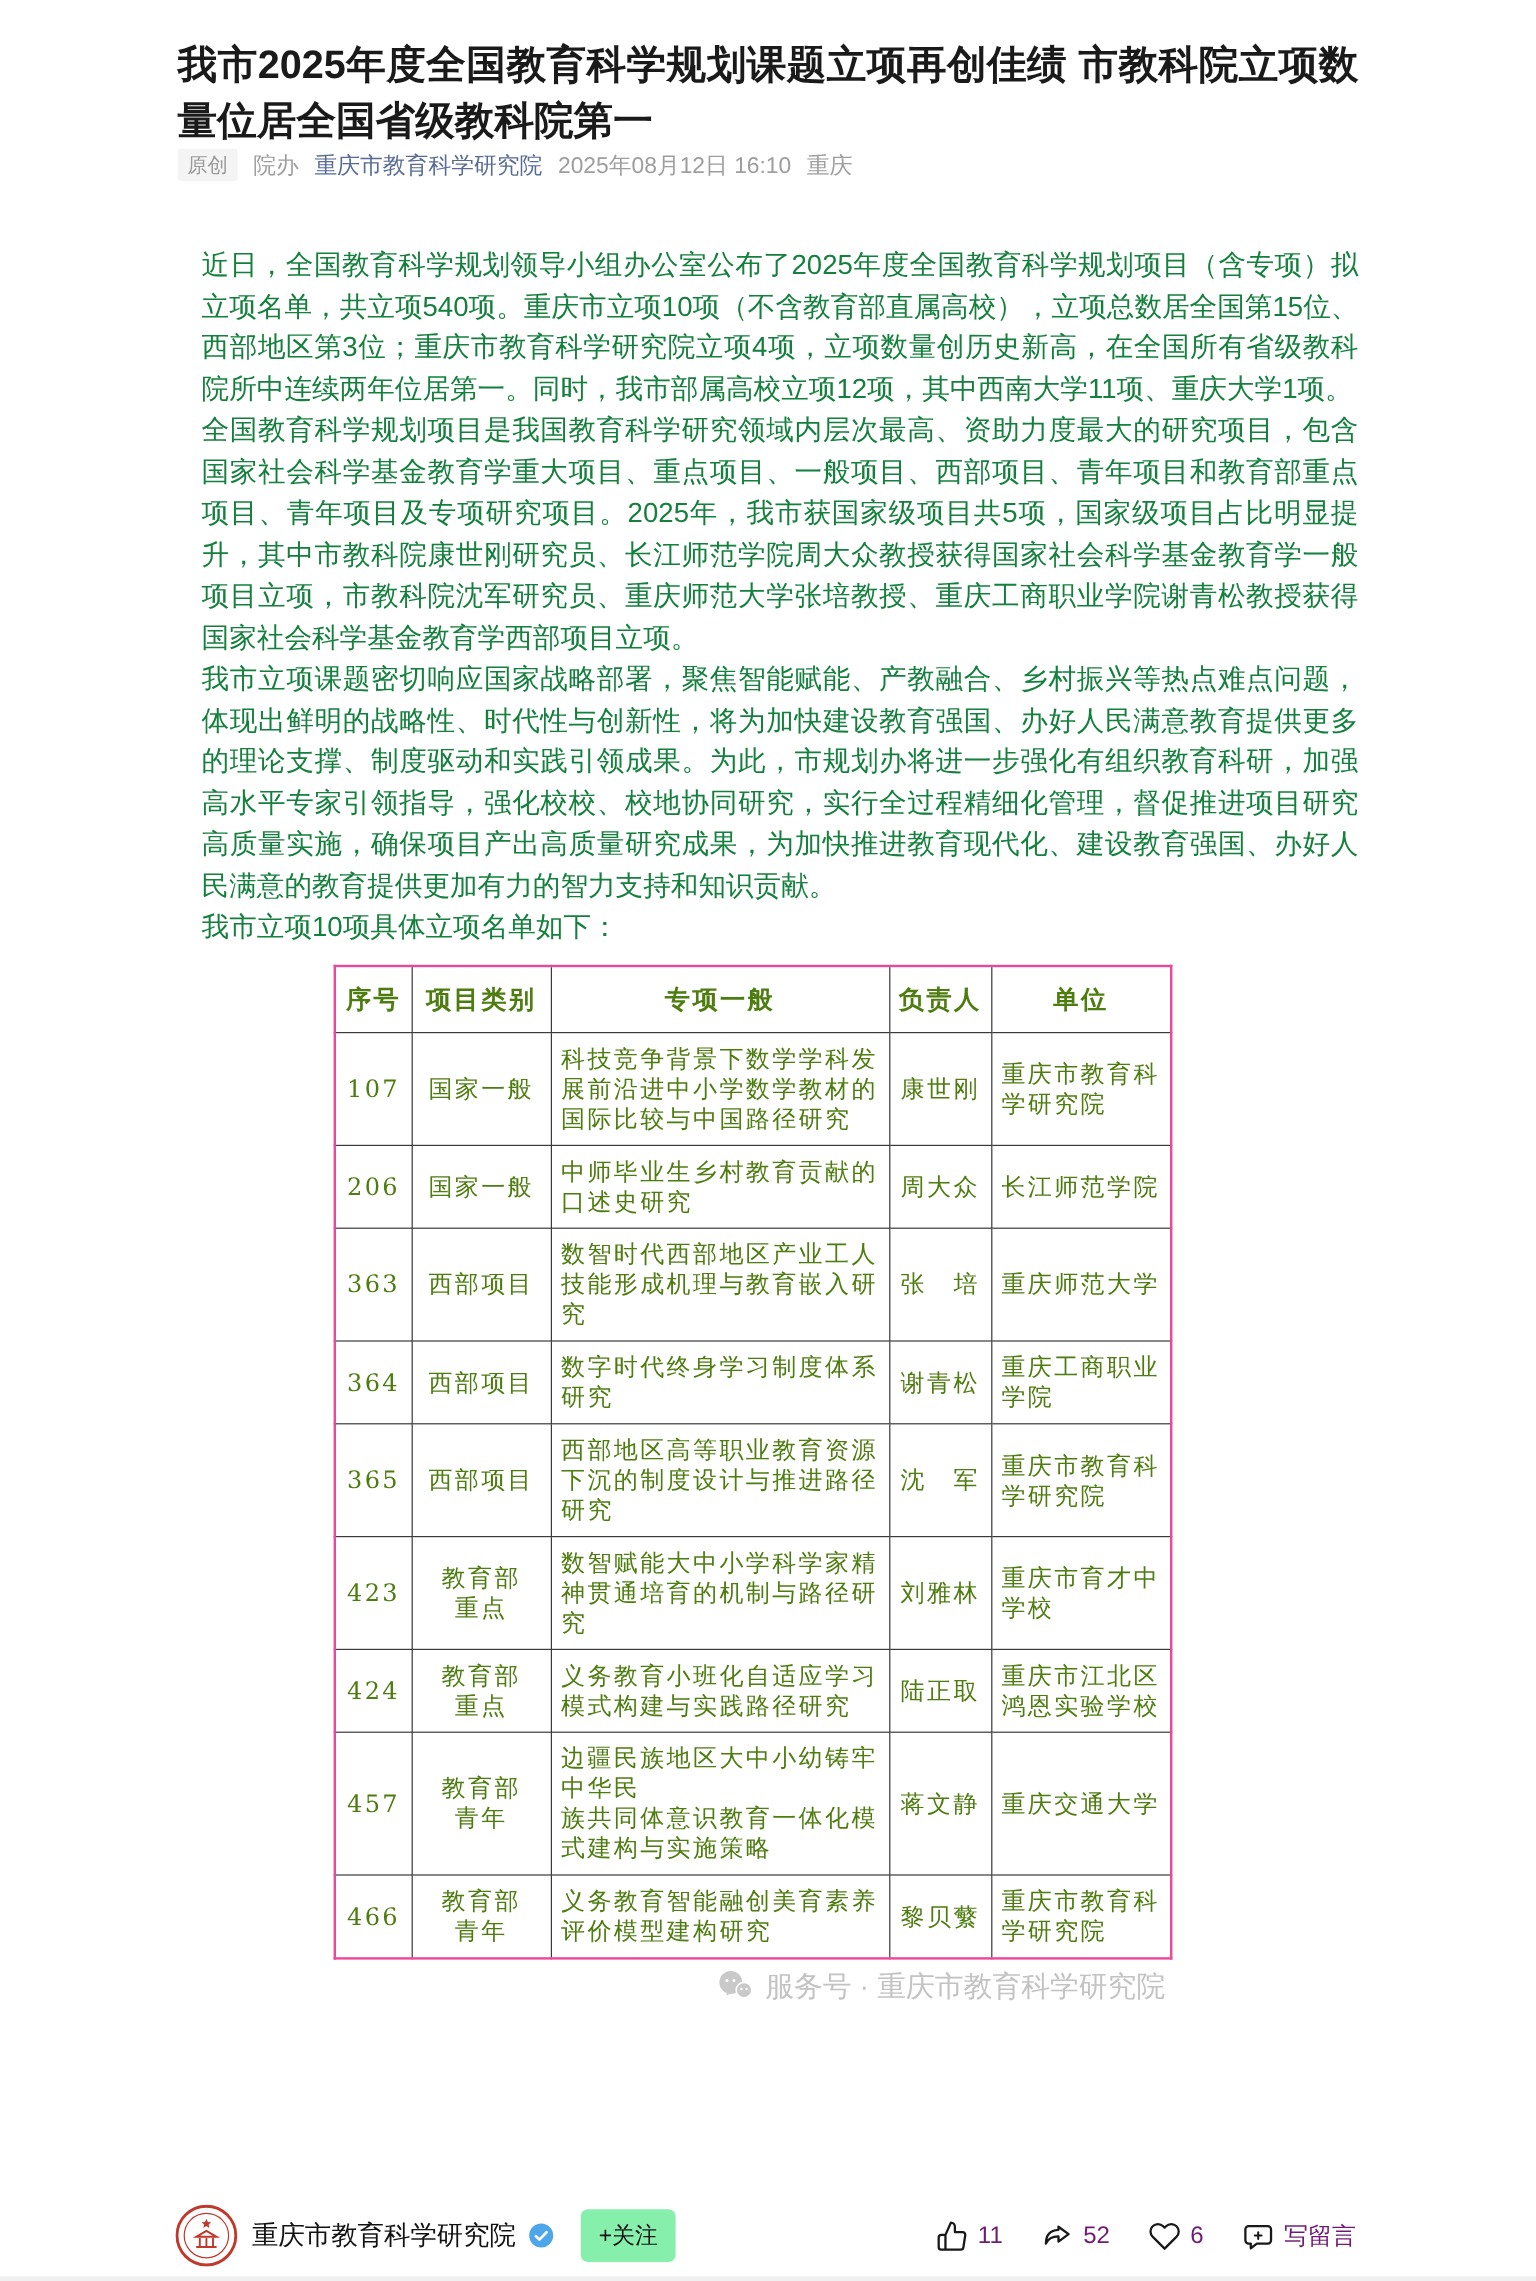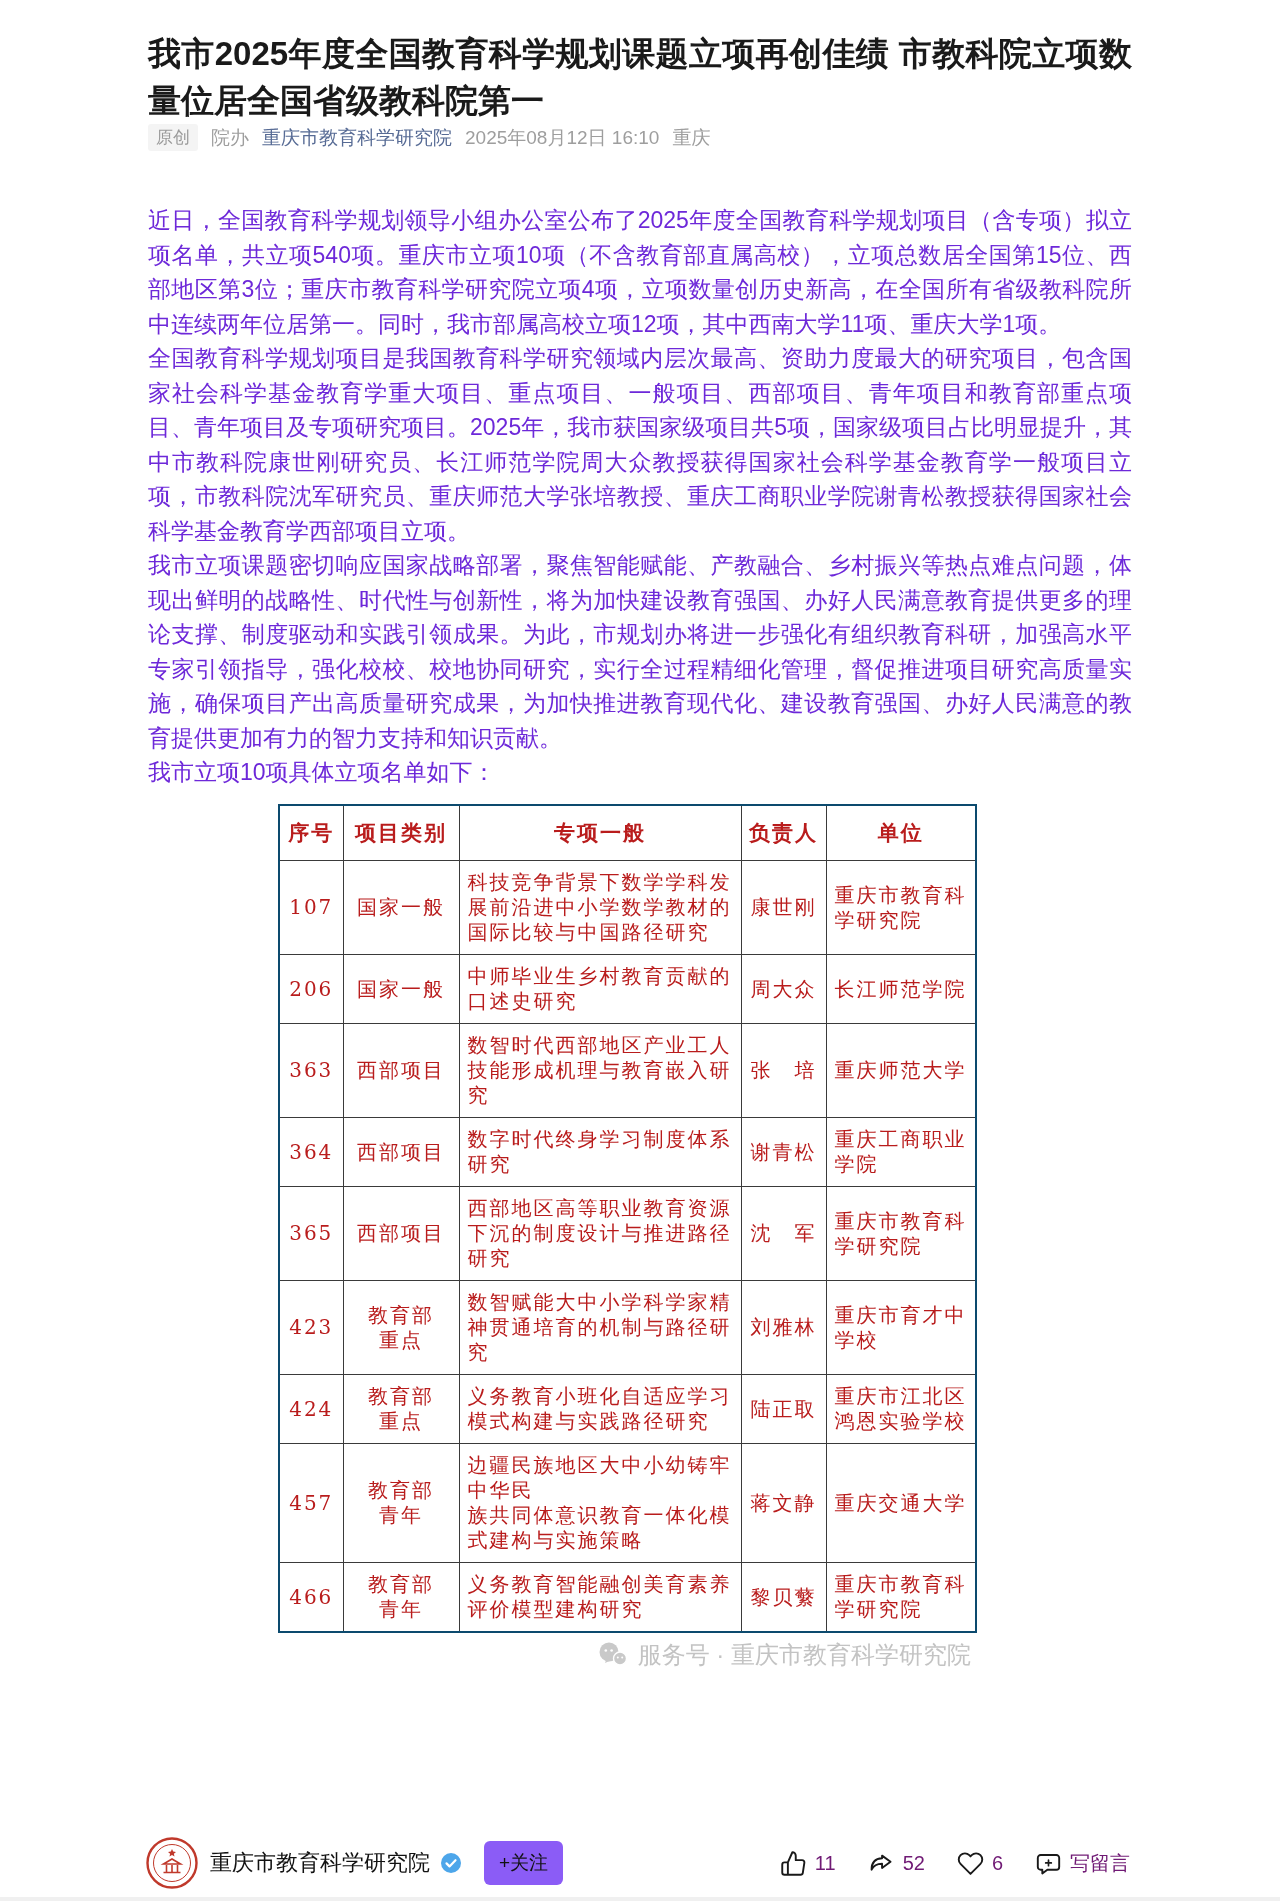--- a/index.html
+++ b/index.html
@@ -25,32 +25,32 @@
   }
   .badge-original {
     background: #f4f4f4; color: #9a9a9a;
     font-size: 17px; padding: 2px 8px; border-radius: 3px;
   }
   .meta-account { color: #576b95; font-weight: 500; text-decoration: none; cursor: pointer; }
 
   .body-text {
     margin-top: 52px;
     font-size: 23px; line-height: 34.5px;
-    color: #6d28d9; text-align: justify;
+    color: #15803d; text-align: justify; margin-left: 20px;
   }
   .body-text p { margin: 0; }
 
   .table-wrap { width: 699px; margin: 14px 0 0 130px; }
   table.doc-table {
     border-collapse: collapse;
     table-layout: fixed;
     width: 697px;
     font-family: "DejaVu Serif", serif;
-    color: #b91c1c;
-    border: 2px solid #0c4a6e;
+    color: #4d7c0f;
+    border: 2px solid #ec4899;
   }
   .doc-table th, .doc-table td { border: 1px solid #3a3a3a; }
   .doc-table thead th {
     font-size: 21px; font-weight: 700;
     height: 56px; letter-spacing: 2px;
     text-align: center;
   }
   .doc-table td {
     font-size: 20px; line-height: 25px;
     padding: 9px 8px; letter-spacing: 2px;
@@ -72,21 +72,21 @@
     position: absolute; left: 146px; right: 150px; bottom: 10px;
     height: 56px;
     display: flex; align-items: center; justify-content: space-between;
   }
   .footer-left { display: flex; align-items: center; gap: 12px; }
   .avatar { width: 52px; height: 52px; display: inline-flex; cursor: pointer; }
   .account-name { font-size: 22px; color: #111111; cursor: pointer; }
   .verified { display: inline-flex; margin-left: -2px; }
   .follow-btn {
     margin-left: 10px;
-    background: #8b5cf6; border: none; border-radius: 6px;
+    background: #86efac; border: none; border-radius: 6px;
     font-size: 19px; color: #111111;
     padding: 9px 15px; cursor: pointer;
     font-family: "Liberation Sans", sans-serif;
   }
   .footer-right { display: flex; align-items: center; gap: 32px; }
   .stat {
     display: flex; align-items: center; gap: 8px;
     font-size: 20px; color: #701a75; cursor: pointer;
   }
   .stat svg { display: block; }

